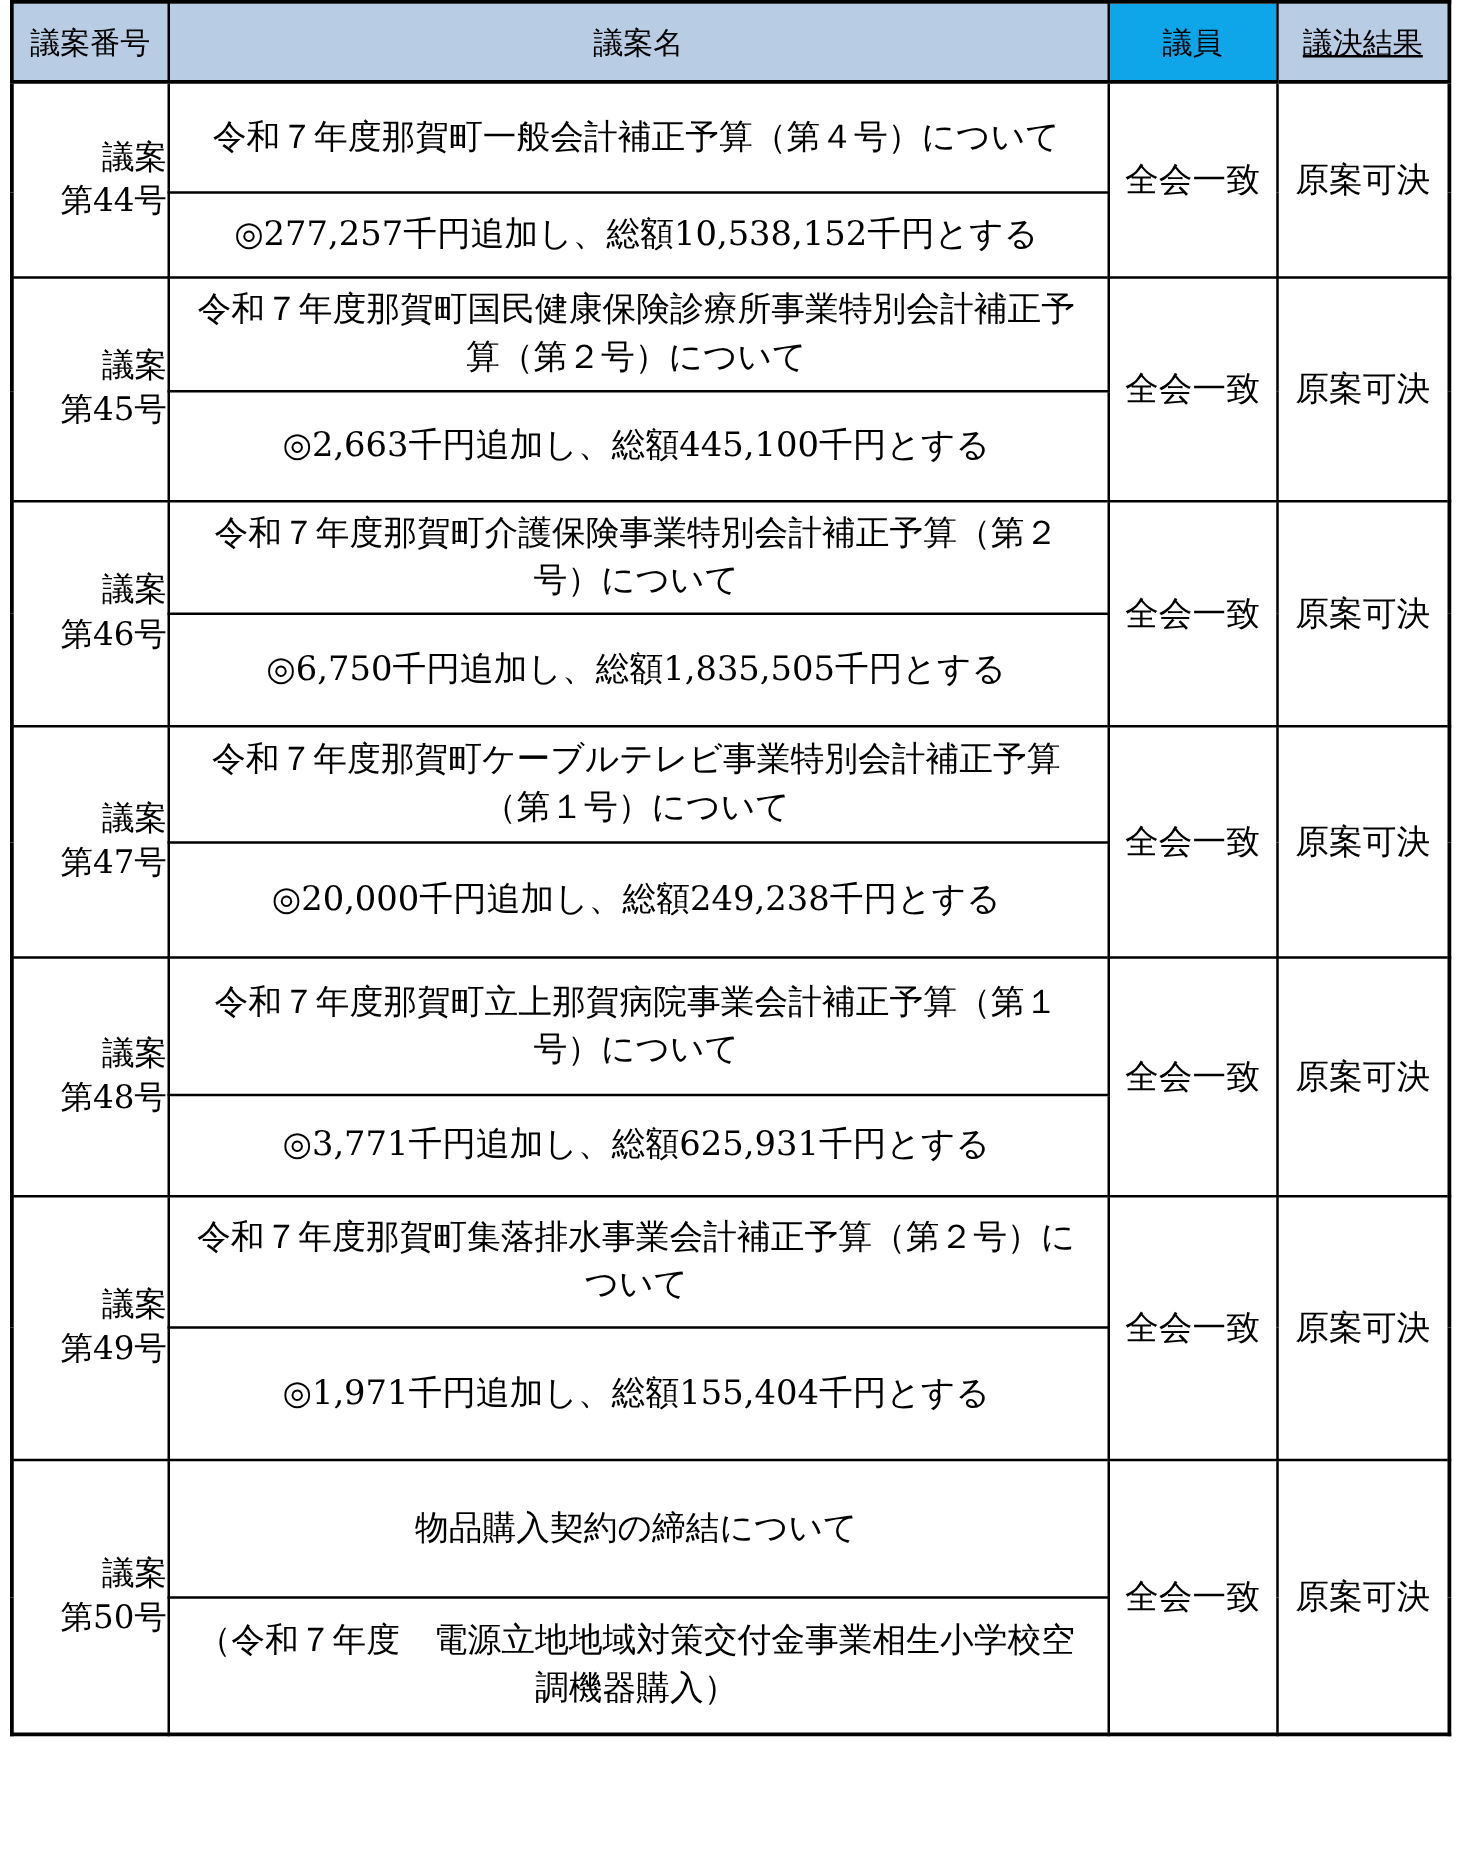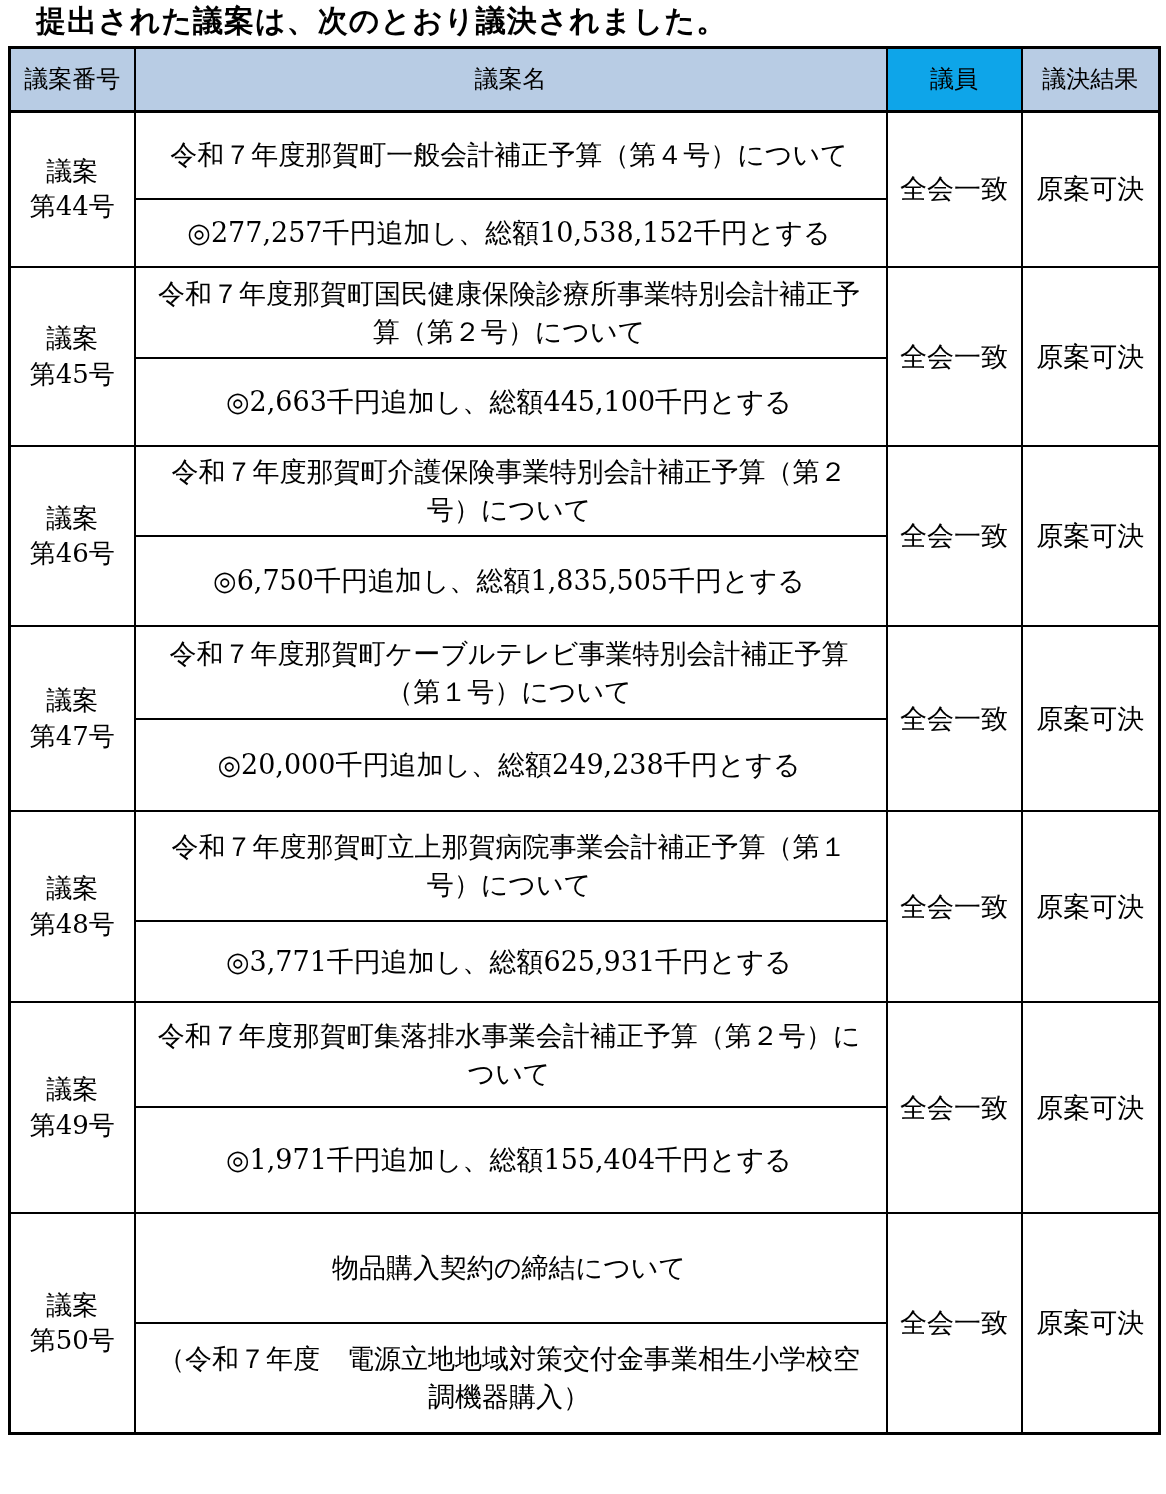--- a/index.html
+++ b/index.html
@@ -42,21 +42,21 @@
   table.bills th {
     font-weight: normal;
     font-size: 24px;
     text-align: center;
     vertical-align: middle;
     height: 64px;
     padding: 0;
     border-bottom-width: 3px;
   }
   td.num-cell {
-    text-align: center;
+    text-align: right;
     vertical-align: middle;
     font-size: 26px;
     line-height: 1.35;
     padding: 0;
   }
   td.name-cell {
     font-size: 27px;
     line-height: 1.4;
     text-align: center;
     vertical-align: middle;
@@ -70,35 +70,34 @@
     text-align: center;
     vertical-align: middle;
     font-size: 27px;
     padding: 0;
   }
 </style>
 </head>
 <body>
 
 <div class="page">
-  <div class="doc-title">提出された議案は、次のとおり議決されました。</div>
 
   <table class="bills">
     <colgroup>
       <col style="width:125px">
       <col style="width:752px">
       <col style="width:135px">
       <col style="width:138px">
     </colgroup>
     <thead>
       <tr>
         <th style="background: rgb(184, 204, 228);">議案番号</th>
         <th style="background: rgb(184, 204, 228);">議案名</th>
         <th style="background: #0ea5e9;">議員</th>
-        <th style="background: rgb(184, 204, 228);">議決結果</th>
+        <th style="background: rgb(184, 204, 228); text-decoration: underline;">議決結果</th>
       </tr>
     </thead>
     <tbody id="table-body">
   <tr style="height: 88px;">
     <td class="num-cell" rowspan="2">
       <div>議案</div>
       <div>第44号</div>
     </td>
     <td class="name-cell name-top">令和７年度那賀町一般会計補正予算（第４号）について</td>
     <td class="vote-cell" rowspan="2">全会一致</td>

